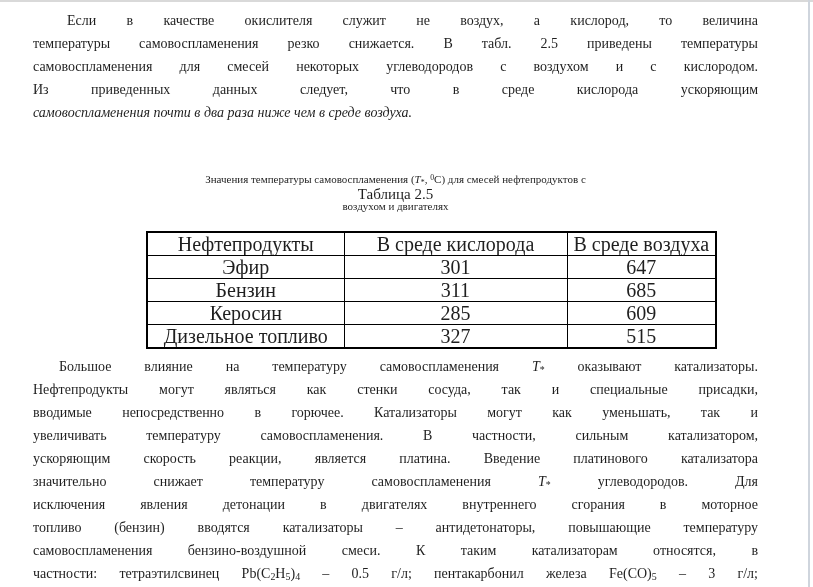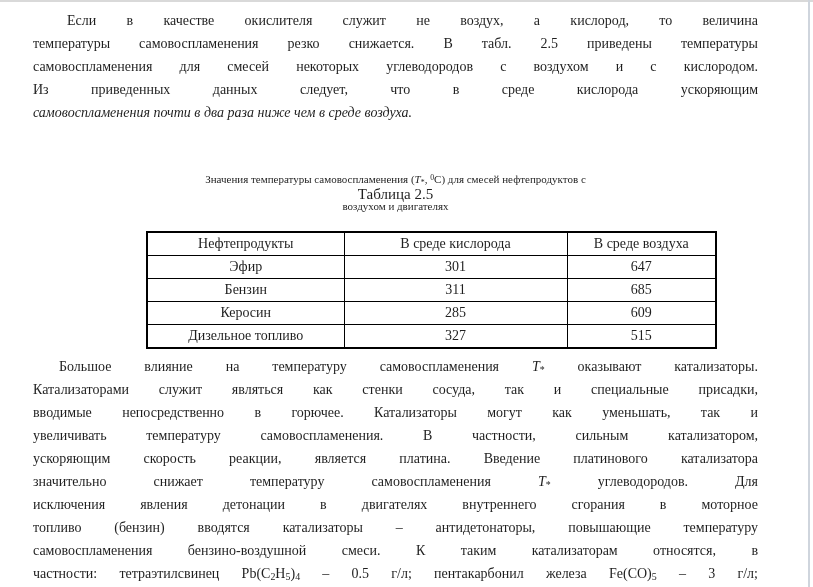--- a/index.html
+++ b/index.html
@@ -29,21 +29,21 @@
   sup{font-size:71%;line-height:0;vertical-align:0.45em;}
   i{font-style:italic;}
 
   .dtable{
     position:absolute;left:146px;top:231px;width:569px;
     border-collapse:collapse;table-layout:fixed;
     border:2px solid #000000;
   }
   .dtable th,.dtable td{
     border:1px solid #000000;
-    font-weight:normal;font-size:14px;text-align:center;
+    font-weight:normal;font-size:20px;text-align:center;
     padding:0;height:22px;line-height:22px;
     overflow:hidden;white-space:nowrap;
   }
   .col-1{width:197px;}
   .col-2{width:223px;}
   .col-3{width:149px;}
 </style>
 </head>
 <body>
 
@@ -97,21 +97,21 @@
       <tr>
         <td>Дизельное топливо</td>
         <td>327</td>
         <td>515</td>
       </tr>
     </tbody>
 </table>
 
 <div class="para para2">
     <div class="tline indent"><span>Большое влияние на температуру самовоспламенения </span><i>T</i><sub>*</sub><span> оказывают катализаторы.</span></div>
-    <div class="tline"><span>Катализаторами служит являться как стенки сосуда, так и специальные присадки,</span></div>
+    <div class="tline"><span>Нефтепродукты могут являться как стенки сосуда, так и специальные присадки,</span></div>
     <div class="tline"><span>вводимые непосредственно в горючее. Катализаторы могут как уменьшать, так и</span></div>
     <div class="tline"><span>увеличивать температуру самовоспламенения. В частности, сильным катализатором,</span></div>
     <div class="tline"><span>ускоряющим скорость реакции, является платина. Введение платинового катализатора</span></div>
     <div class="tline"><span>значительно снижает температуру самовоспламенения </span><i>T</i><sub>*</sub><span> углеводородов. Для</span></div>
     <div class="tline"><span>исключения явления детонации в двигателях внутреннего сгорания в моторное</span></div>
     <div class="tline"><span>топливо (бензин) вводятся катализаторы – антидетонаторы, повышающие температуру</span></div>
     <div class="tline"><span>самовоспламенения бензино-воздушной смеси. К таким катализаторам относятся, в</span></div>
     <div class="tline"><span>частности: тетраэтилсвинец Pb(C</span><sub>2</sub><span>H</span><sub>5</sub><span>)</span><sub>4</sub><span> – 0.5 г/л; пентакарбонил железа Fe(CO)</span><sub>5</sub><span> – 3 г/л;</span></div>
   </div>
 

